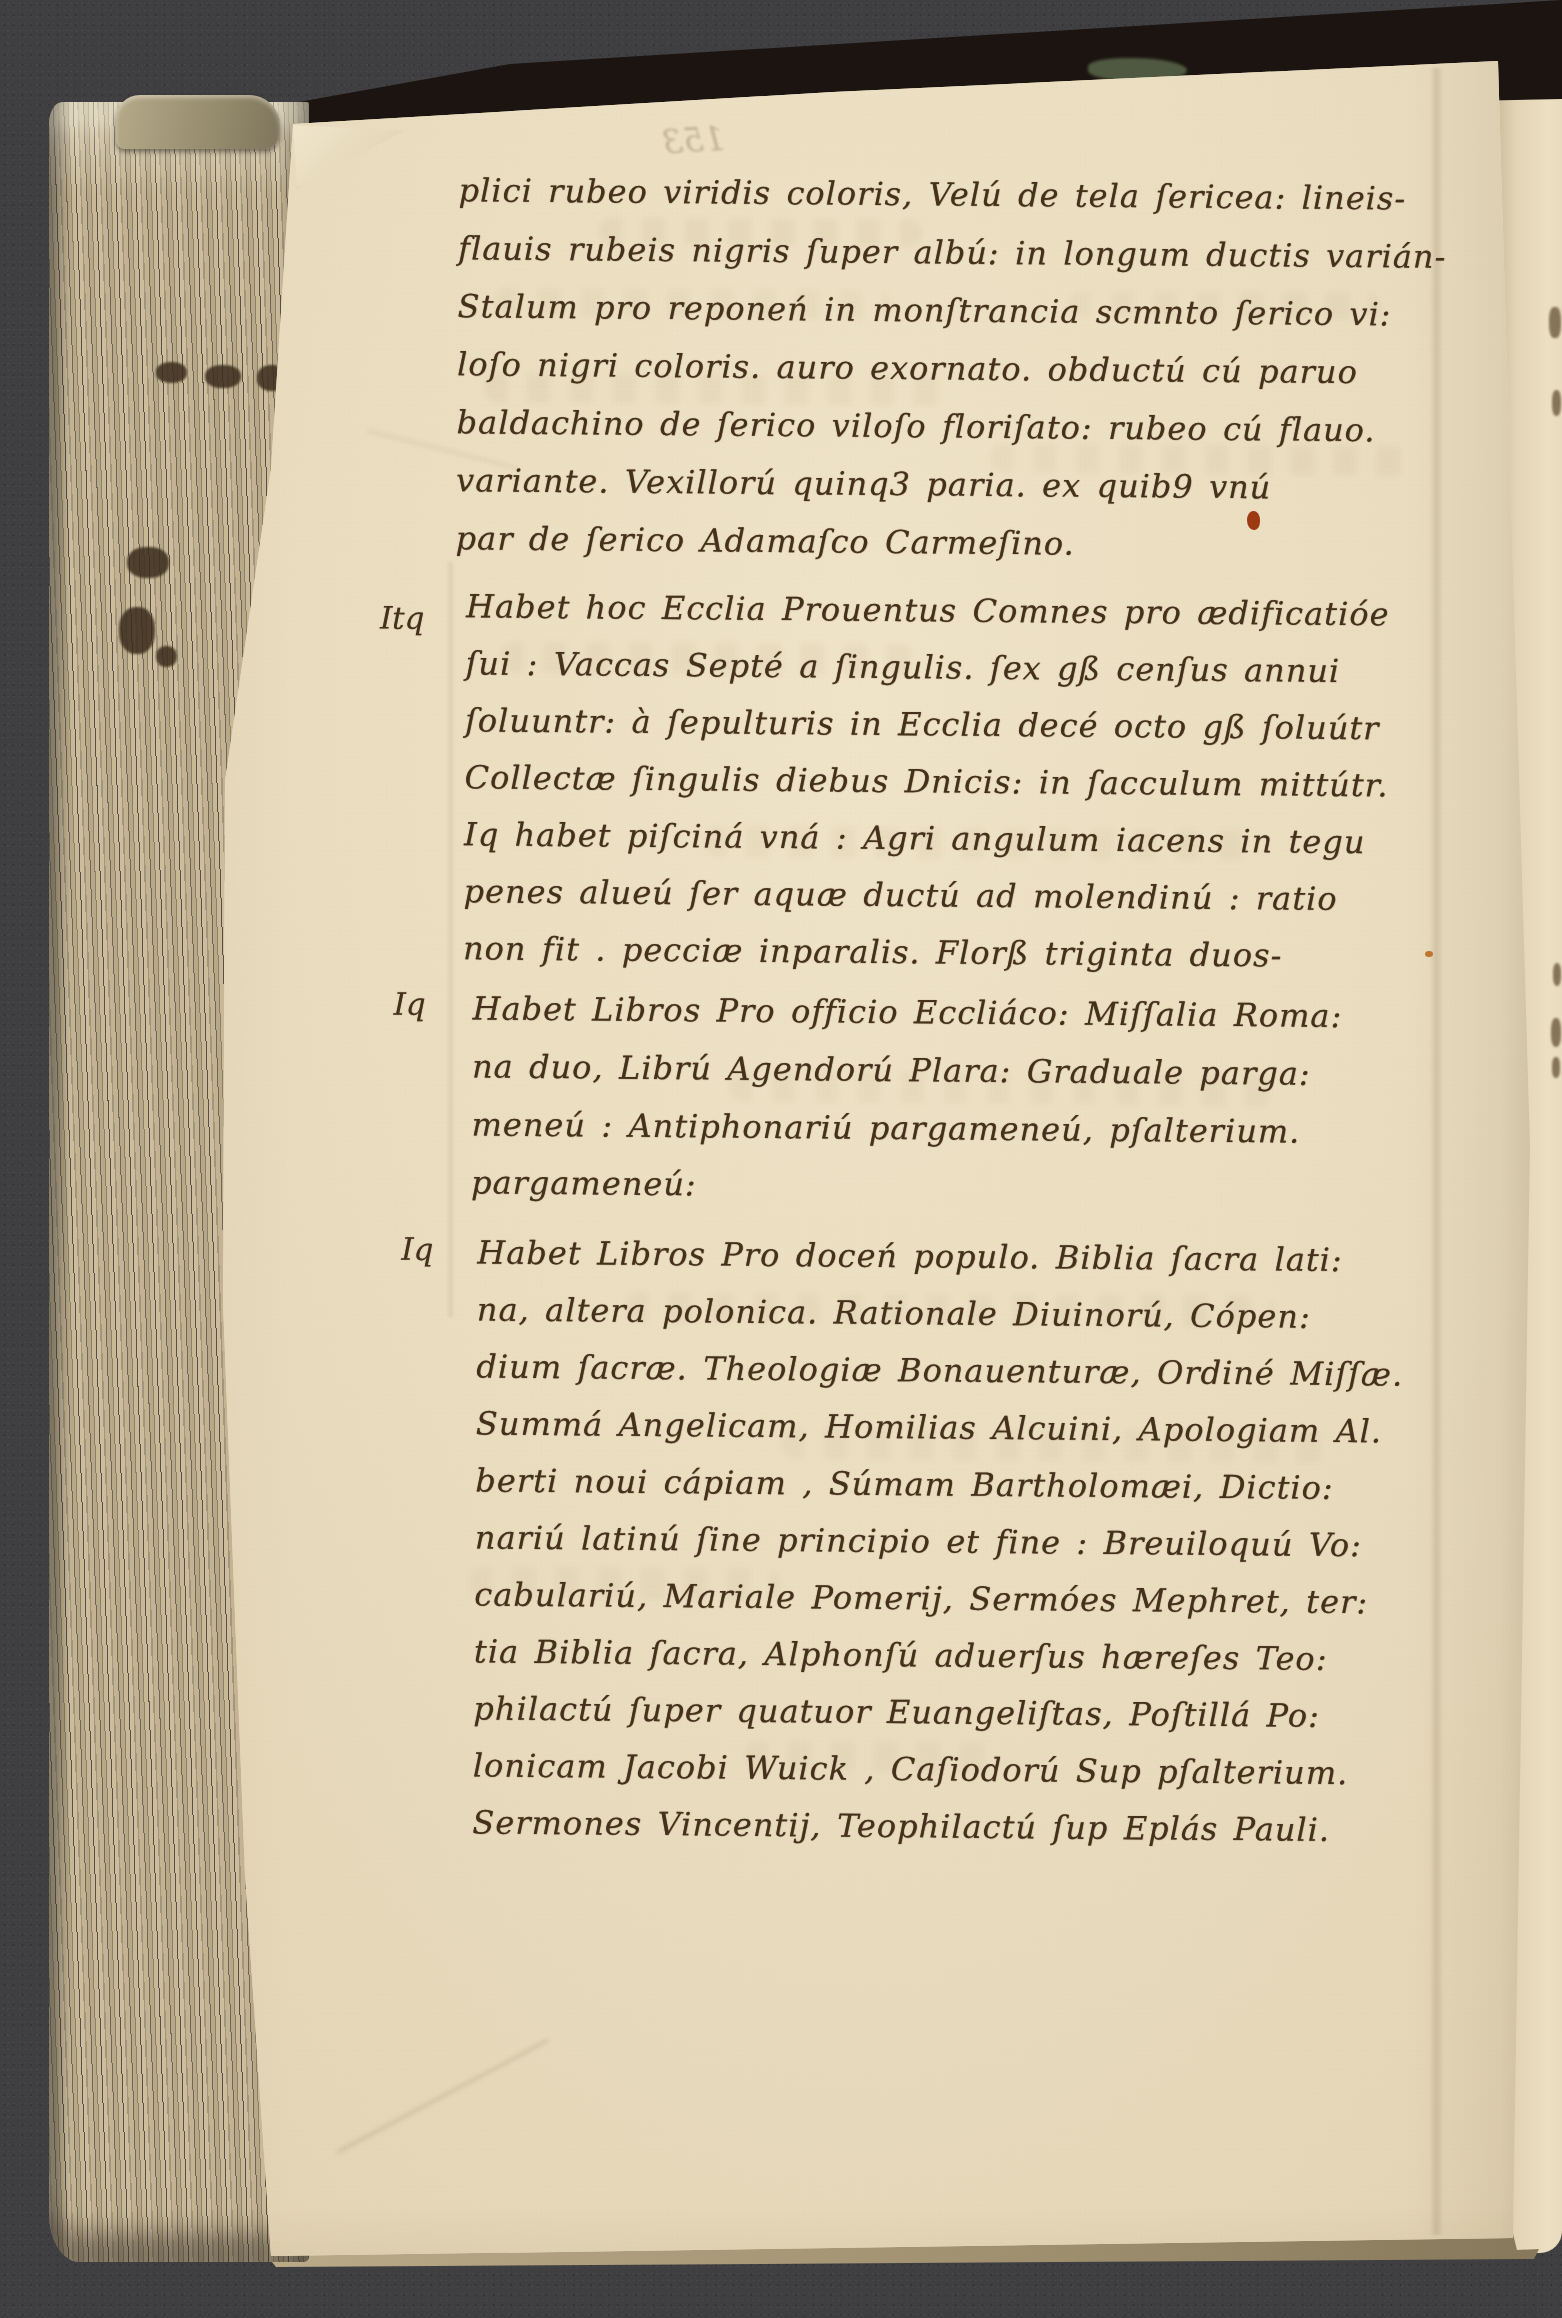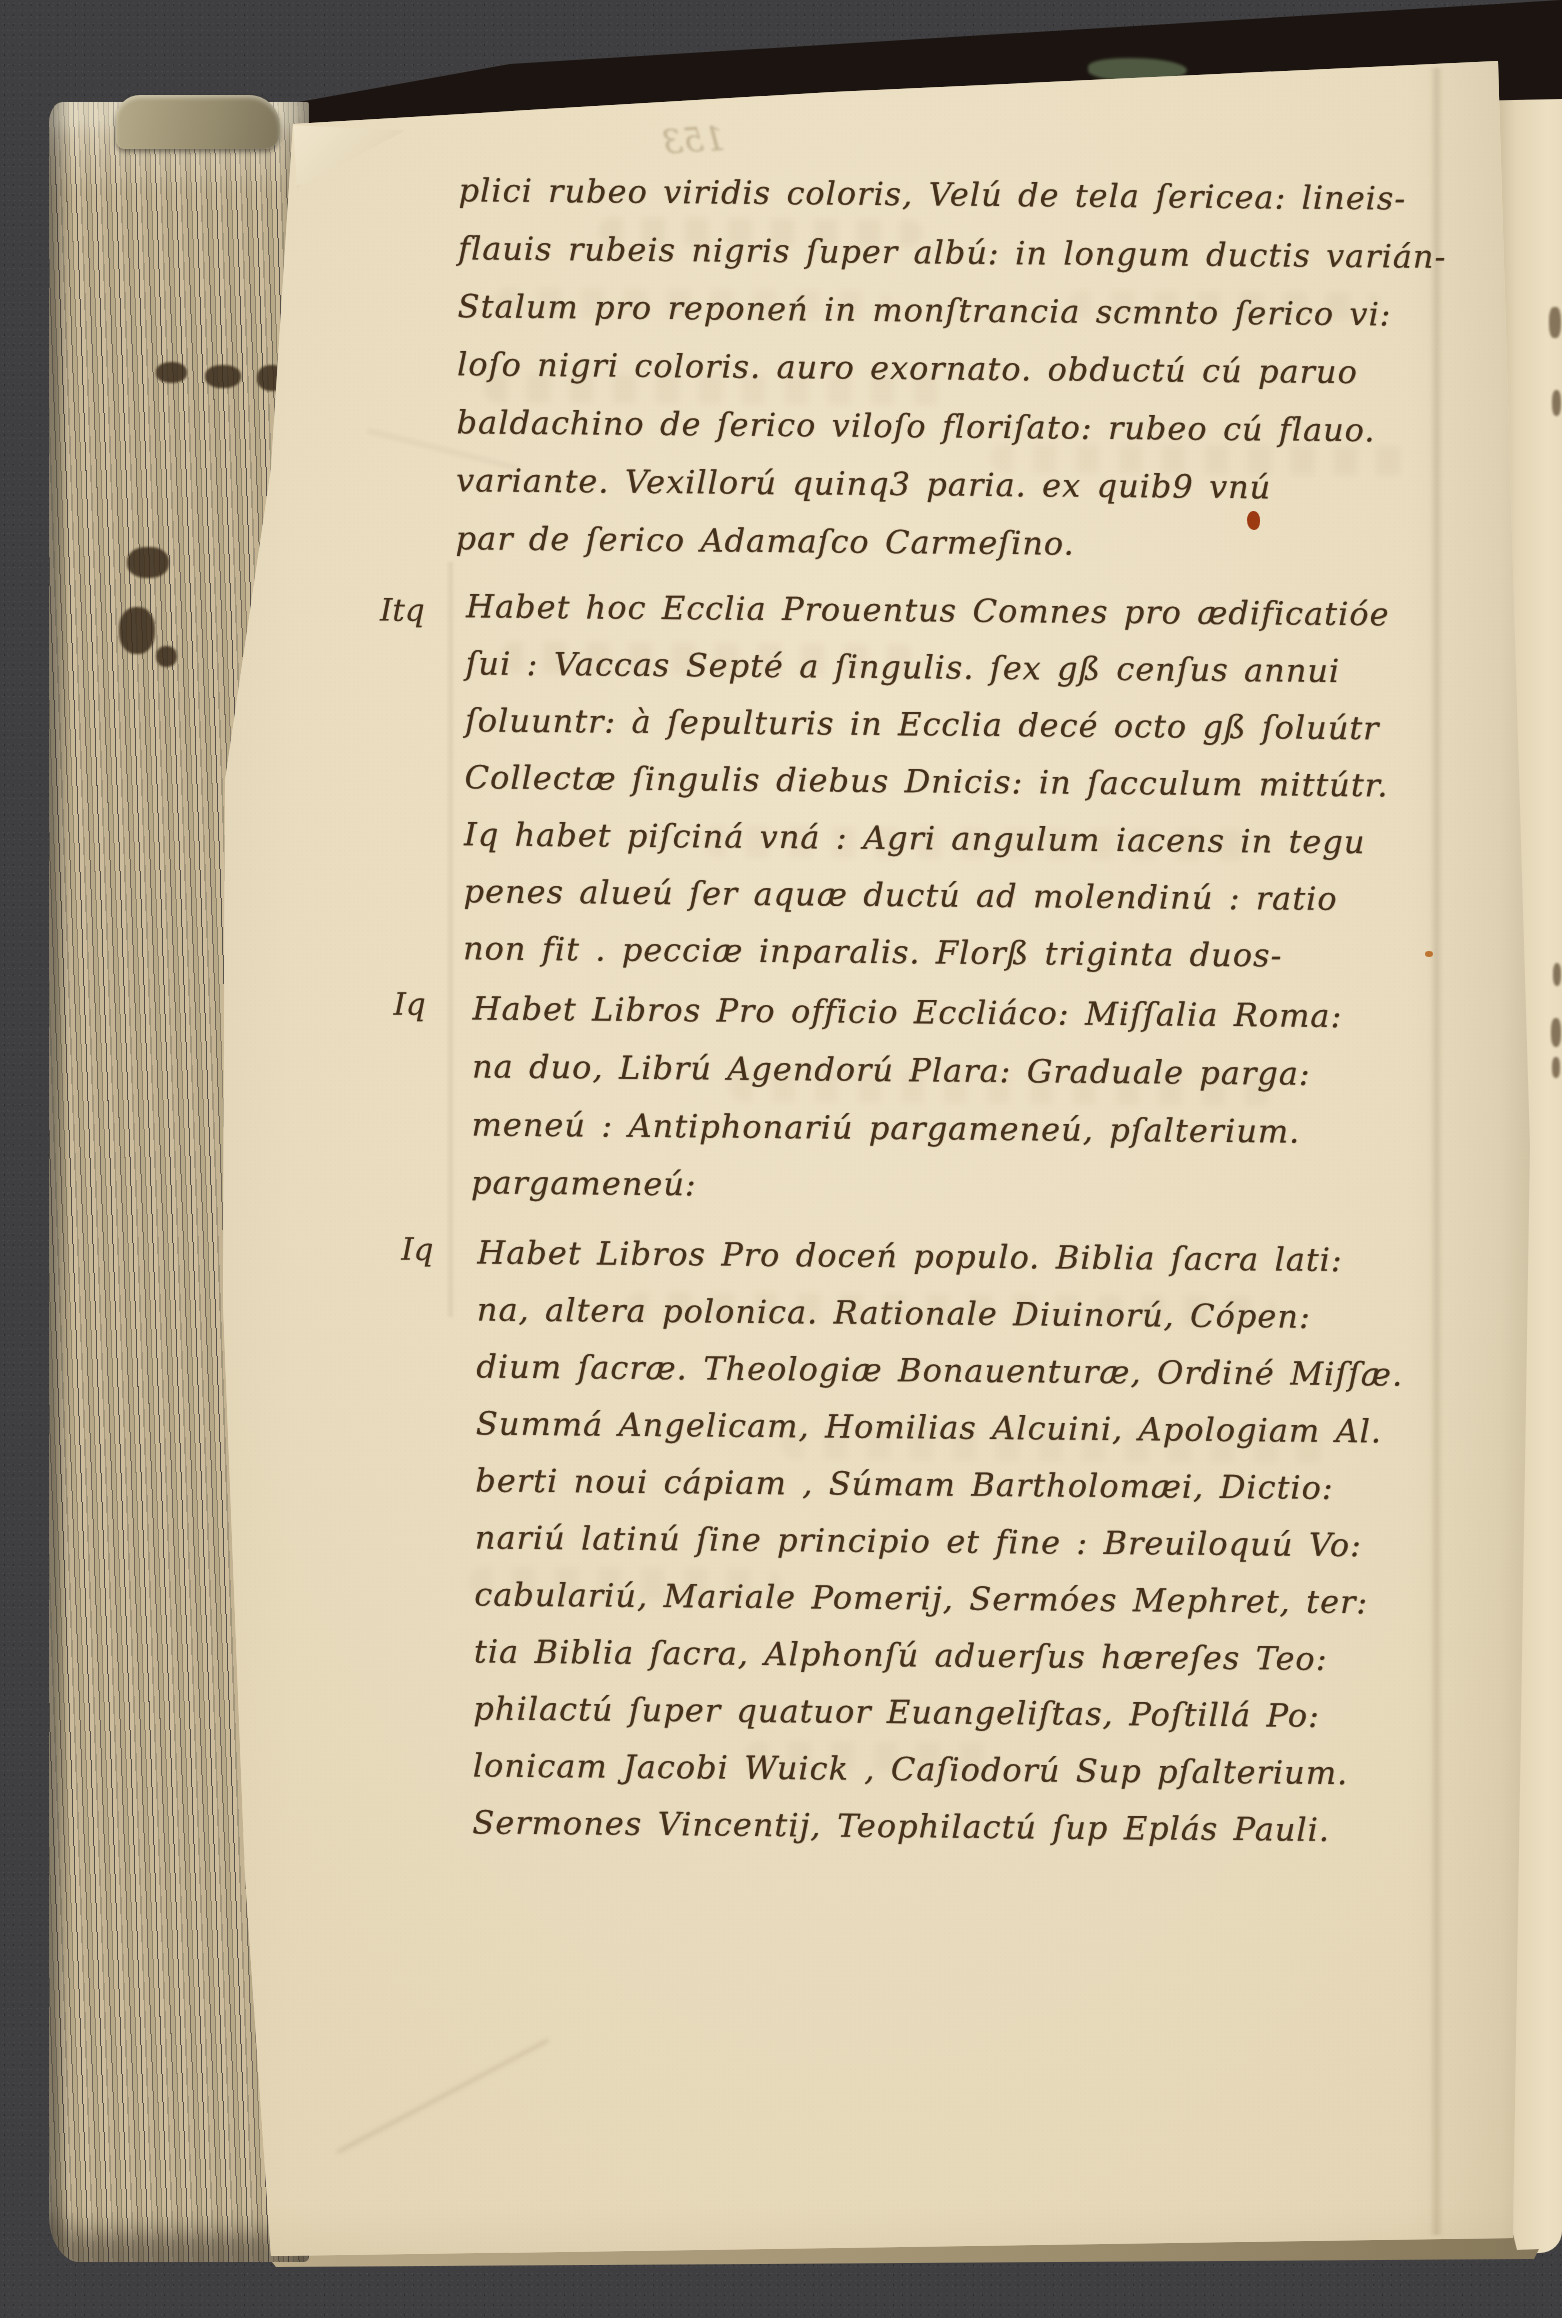--- a/index.html
+++ b/index.html
@@ -164,21 +164,21 @@
       <div class="tblock" style="left: 459px; top: 160px;">
         <div class="tline" style="height: 58px; line-height: 58px;">plici rubeo viridis coloris, Velú de tela ſericea: lineis-</div>
         <div class="tline" style="height: 58px; line-height: 58px;">flauis rubeis nigris ſuper albú: in longum ductis varián-</div>
         <div class="tline" style="height: 58px; line-height: 58px;">Stalum pro reponeń in monſtrancia scmnto ſerico vi:</div>
         <div class="tline" style="height: 58px; line-height: 58px;">loſo nigri coloris. auro exornato. obductú cú paruo</div>
         <div class="tline" style="height: 58px; line-height: 58px;">baldachino de ſerico viloſo floriſato: rubeo cú flauo.</div>
         <div class="tline" style="height: 58px; line-height: 58px;">variante. Vexillorú quinq3 paria. ex quib9 vnú</div>
         <div class="tline" style="height: 58px; line-height: 58px;">par de ſerico Adamaſco Carmeſino.</div>
       </div>
       <div class="tblock" style="left: 470px; top: 577px;">
-        <span class="mmark" style="left: -86px; top: 14px;">Itq</span>
+        <span class="mmark" style="left: -86px; top: 22px;">Itq</span>
         <div class="tline" style="height: 57px; line-height: 57px;">Habet hoc Ecclia Prouentus Comnes pro ædificatióe</div>
         <div class="tline" style="height: 57px; line-height: 57px;">ſui : Vaccas Septé a ſingulis. ſex gß cenſus annui</div>
         <div class="tline" style="height: 57px; line-height: 57px;">ſoluuntr: à ſepulturis in Ecclia decé octo gß ſoluútr</div>
         <div class="tline" style="height: 57px; line-height: 57px;">Collectæ ſingulis diebus Dnicis: in ſacculum mittútr.</div>
         <div class="tline" style="height: 57px; line-height: 57px;">Iq habet piſciná vná : Agri angulum iacens in tegu</div>
         <div class="tline" style="height: 57px; line-height: 57px;">penes alueú ſer aquæ ductú ad molendinú : ratio</div>
         <div class="tline" style="height: 57px; line-height: 57px;">non fit . pecciæ inparalis. Florß triginta duos-</div>
       </div>
       <div class="tblock" style="left: 480px; top: 978px;">
         <span class="mmark" style="left: -79px; top: 7.3px;">Iq</span>

